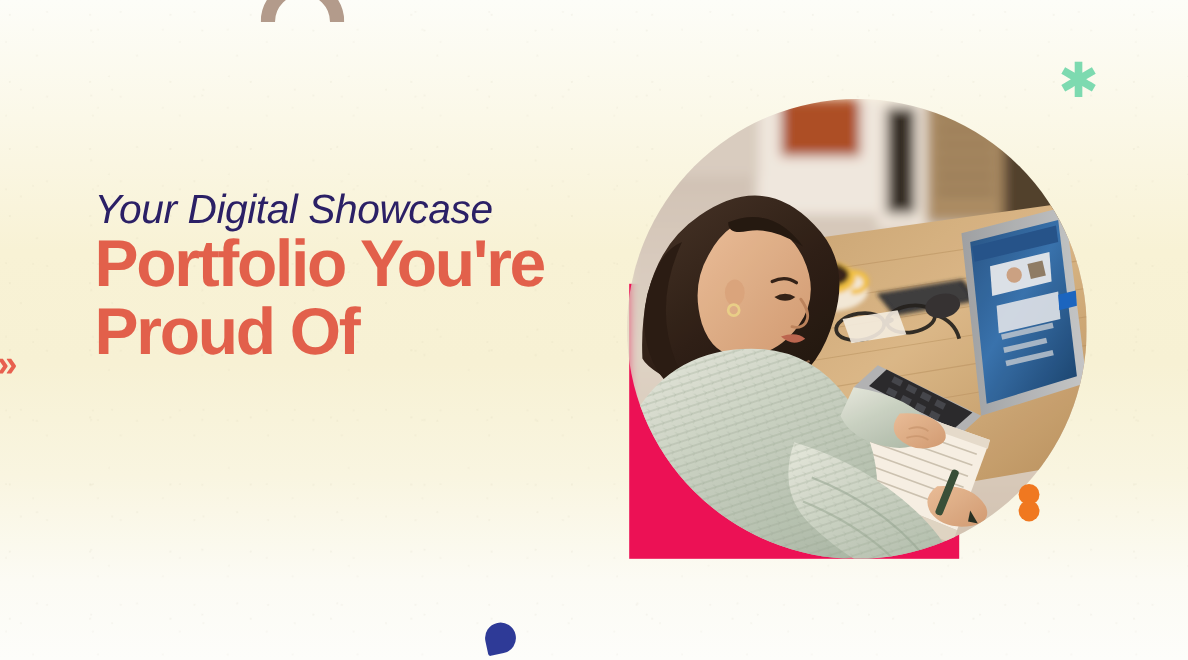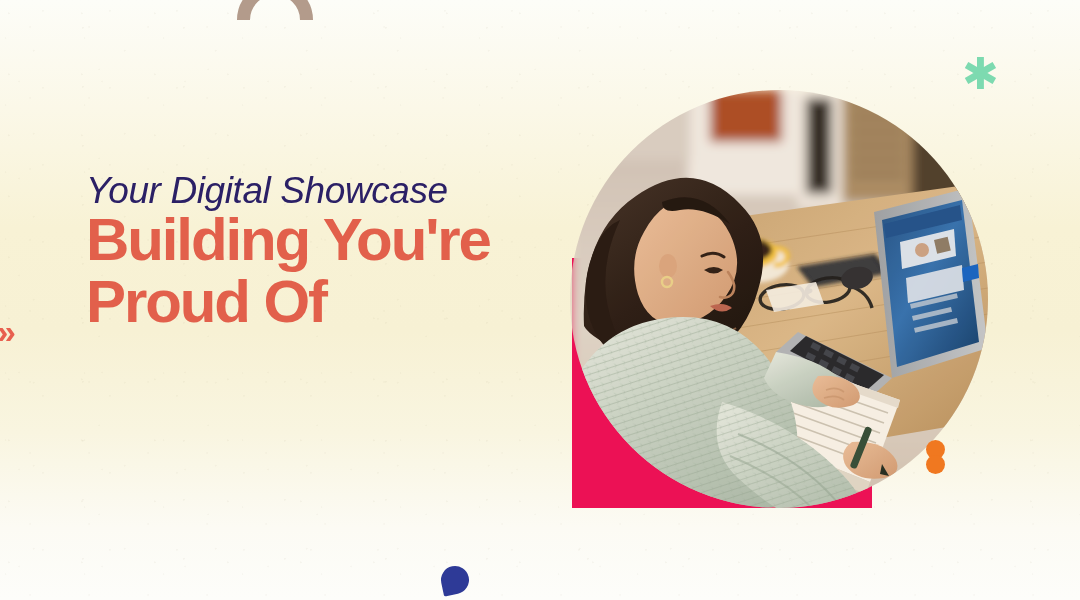--- a/index.html
+++ b/index.html
@@ -145,21 +145,21 @@
   <div class="deco" id="deco-arch"></div>
 
   <div class="deco" id="deco-chevrons">»</div>
 
   <div class="deco" id="deco-asterisk">✱</div>
 
   <div class="deco" id="deco-teardrop"></div>
 
   <div id="headline">
     <div class="eyebrow">Your Digital Showcase</div>
-    <div class="title-line title-coral">Building You're</div>
+    <div class="title-line title-coral">Portfolio You're</div>
     <div class="title-line title-coral">Proud Of</div>
   </div>
 
   <div id="magenta-block"></div>
 
   <div id="photo-circle">
     <svg viewBox="0 0 418 418" preserveAspectRatio="xMidYMid slice">
       <defs>
         <linearGradient id="wallG" x1="0" y1="0" x2="0" y2="1">
           <stop offset="0%" stop-color="#c8bdb2"></stop>

